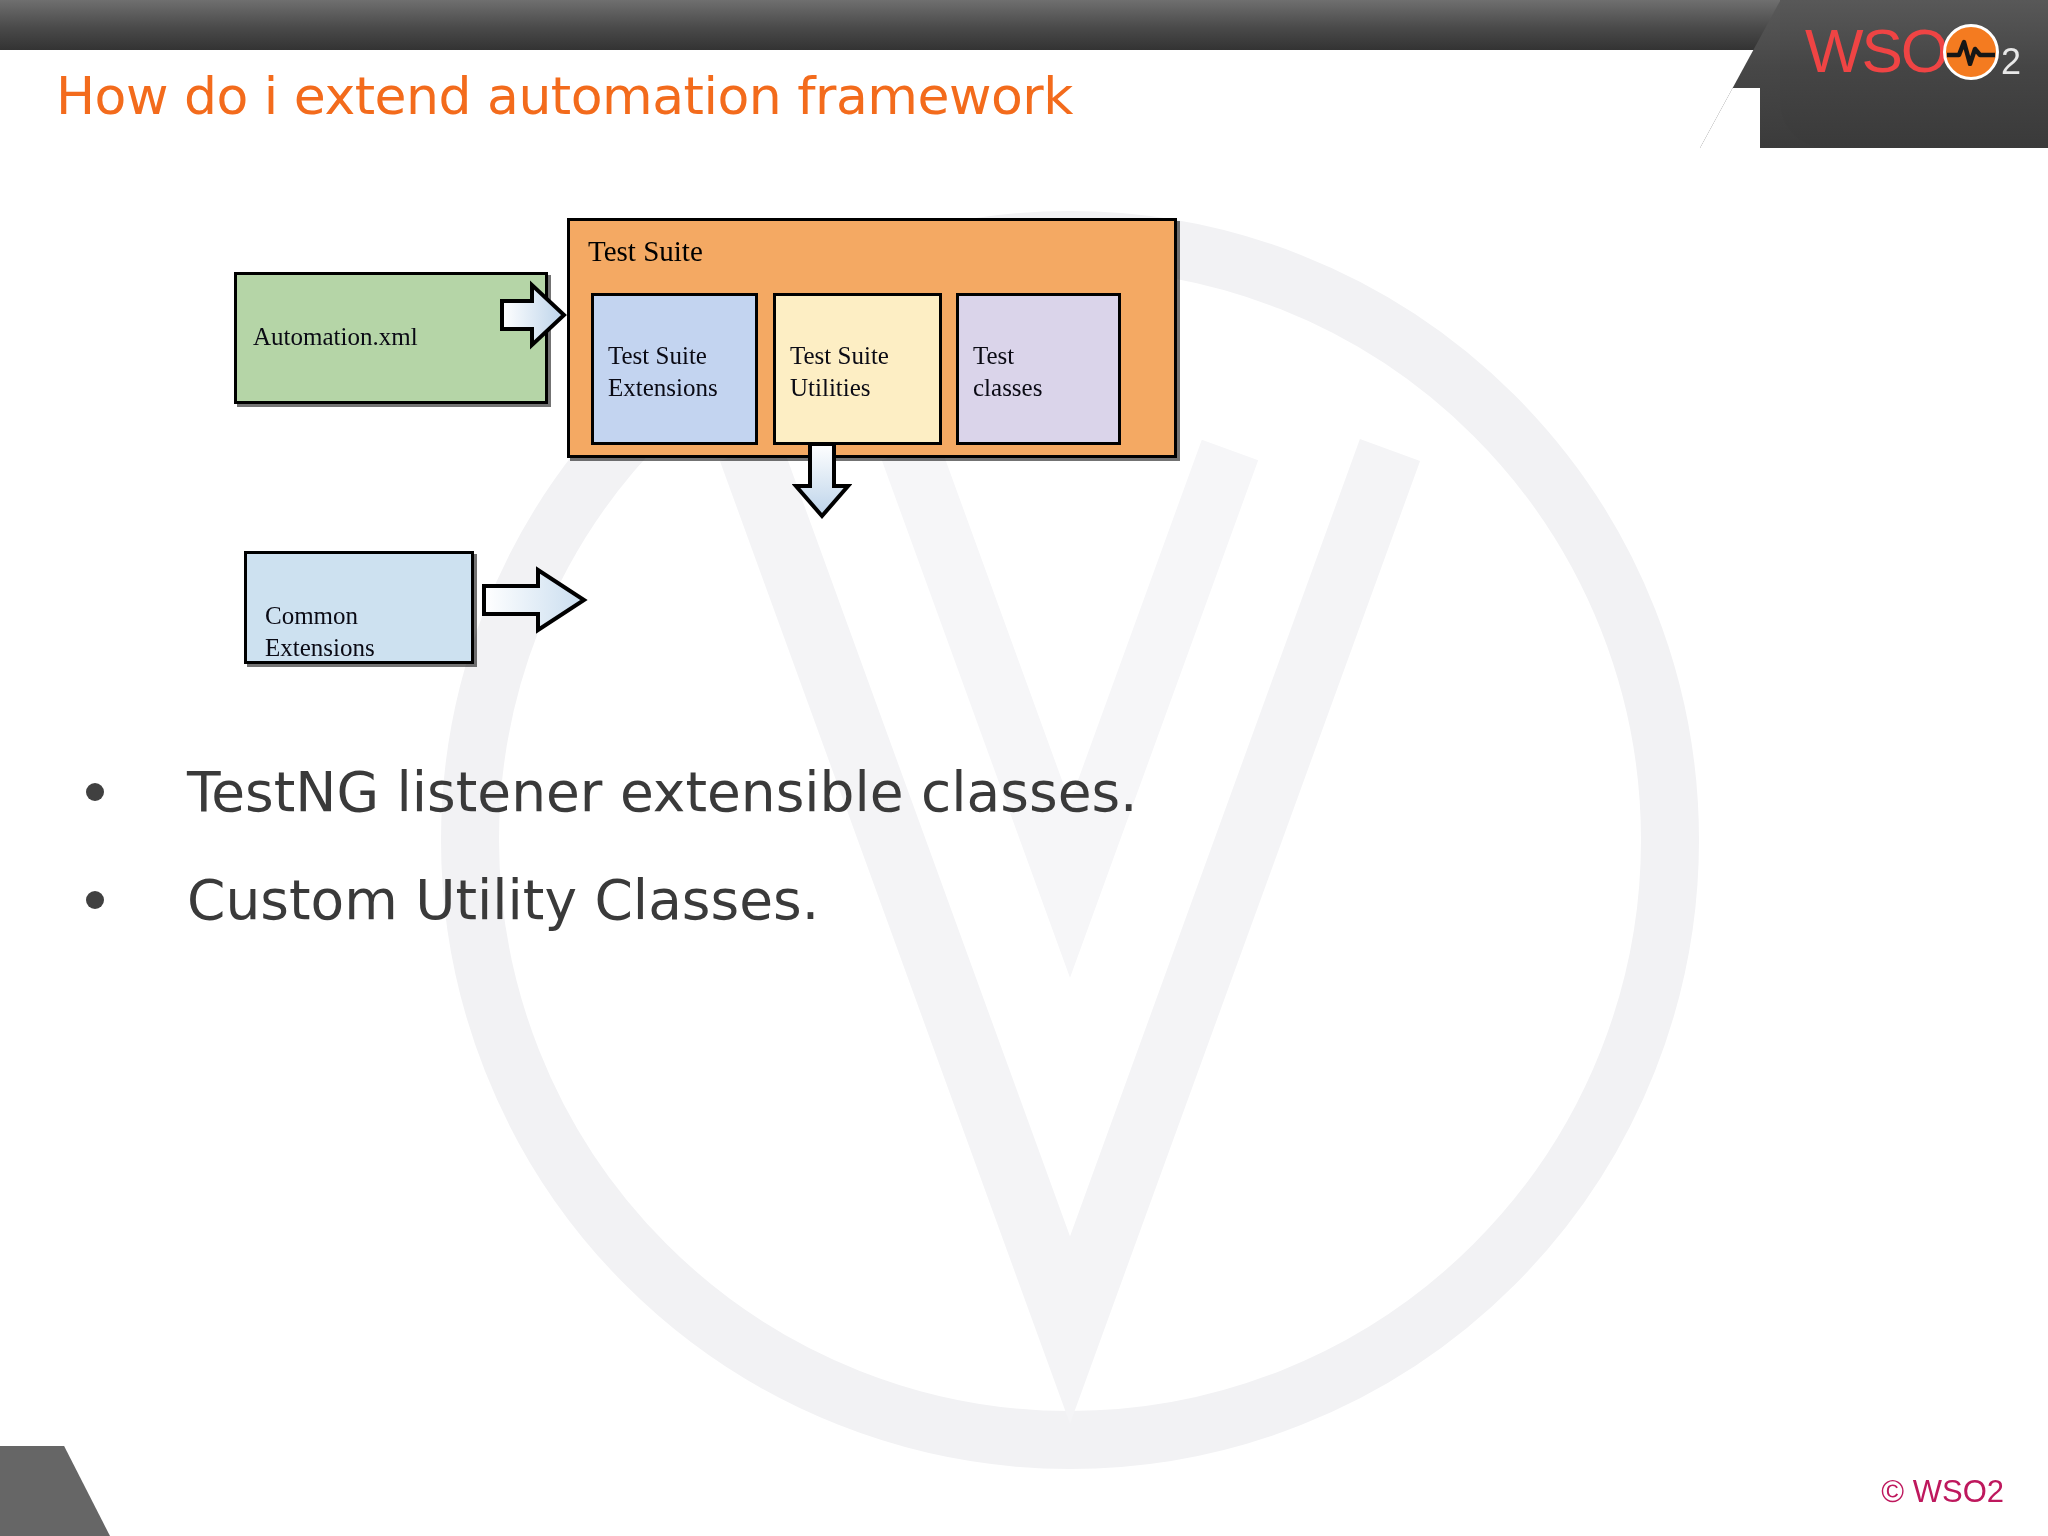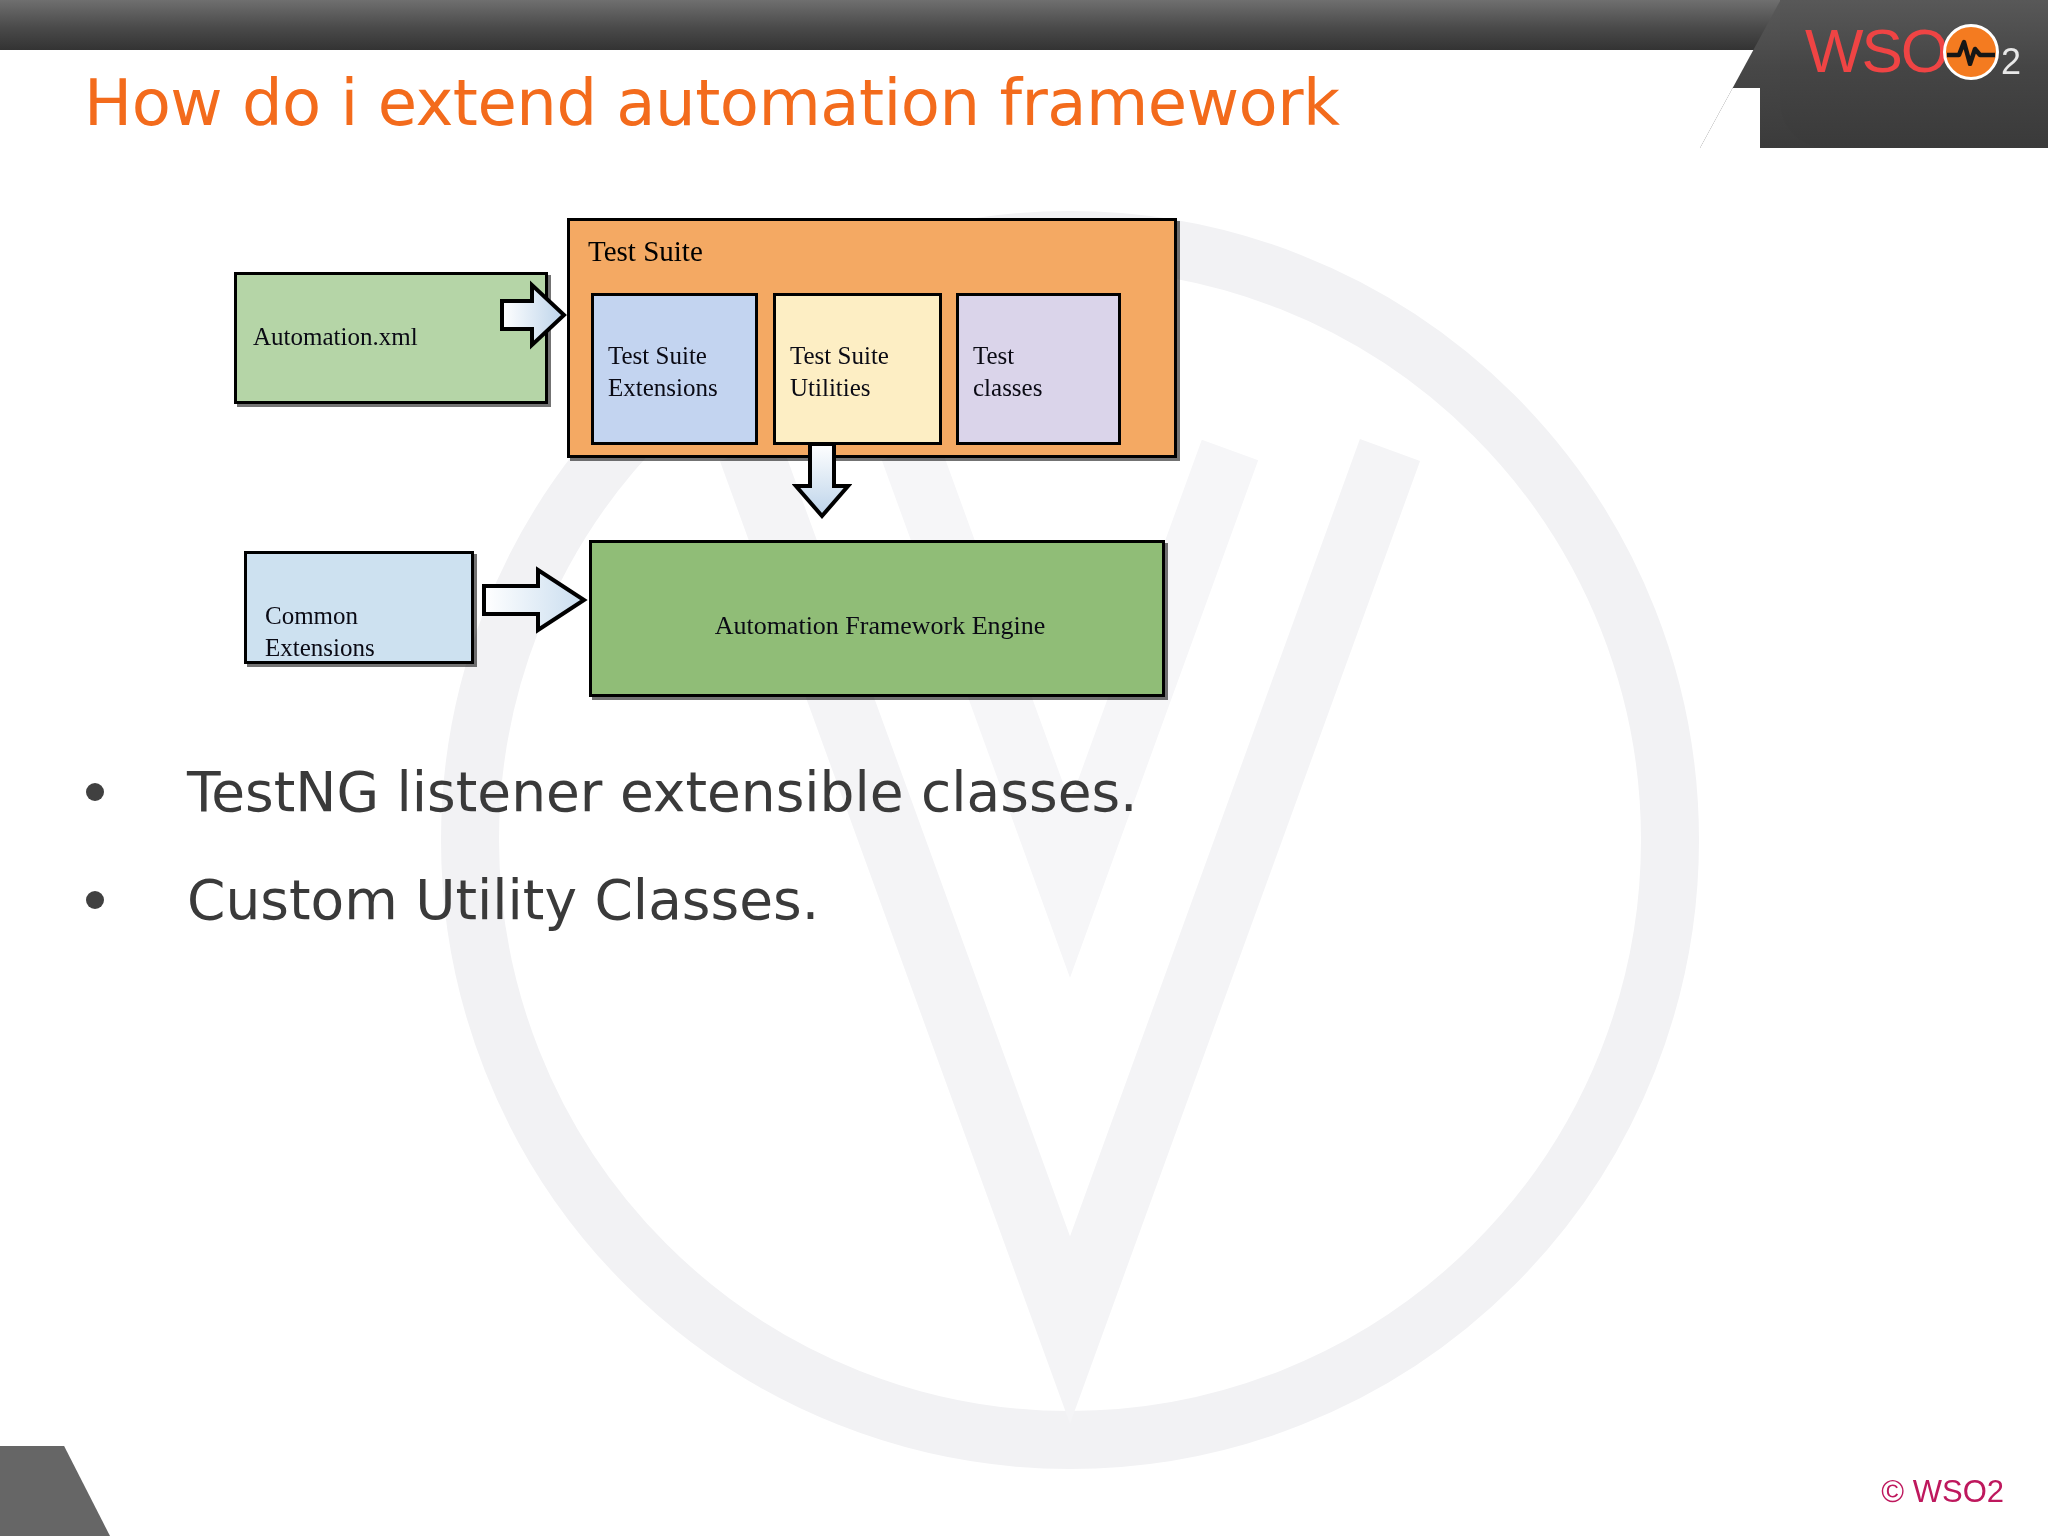--- a/index.html
+++ b/index.html
@@ -112,28 +112,27 @@
     z-index: 0;
     opacity: 1;
     pointer-events: none;
   }
 
   
   .title {
     position: absolute;
     left: 56px;
     top: 66px;
-    font-size: 64px;
+    font-size: 52px;
     color: #f36b1c;
     font-family: "DejaVu Sans", sans-serif;
     font-weight: 400;
     letter-spacing: -0.5px;
     z-index: 4;
     white-space: nowrap;
-    margin-left: 28px;
   }
 
   
   .diagram {
     position: absolute;
     left: 0; top: 0;
     width: 2048px; height: 1536px;
     z-index: 3;
   }
   .dbox {
@@ -345,23 +344,20 @@
     <svg class="arrow" style="left:480px; top:562px;" width="110" height="76" viewBox="0 0 110 76" xmlns="http://www.w3.org/2000/svg">
       <defs>
         <linearGradient id="agrad3" x1="0" y1="0" x2="1" y2="0">
           <stop offset="0%" stop-color="#ffffff"></stop>
           <stop offset="100%" stop-color="#c9ddef"></stop>
         </linearGradient>
       </defs>
       <path d="M 4 24 L 58 24 L 58 8 L 104 38 L 58 68 L 58 52 L 4 52 Z" fill="url(#agrad3)" stroke="#000000" stroke-width="4" stroke-linejoin="miter"></path>
     </svg>
 
-    <div class="dbox" id="box-engine">
-      <span class="lbl">Automation Framework Engine</span>
-    </div>
   </div>
 
   <div class="bullets">
     <div class="bullet-row">
       <span class="bullet-dot"></span>
       <span class="bullet-text">TestNG listener extensible classes.</span>
     </div>
     <div class="bullet-row">
       <span class="bullet-dot"></span>
       <span class="bullet-text">Custom Utility Classes.</span>

